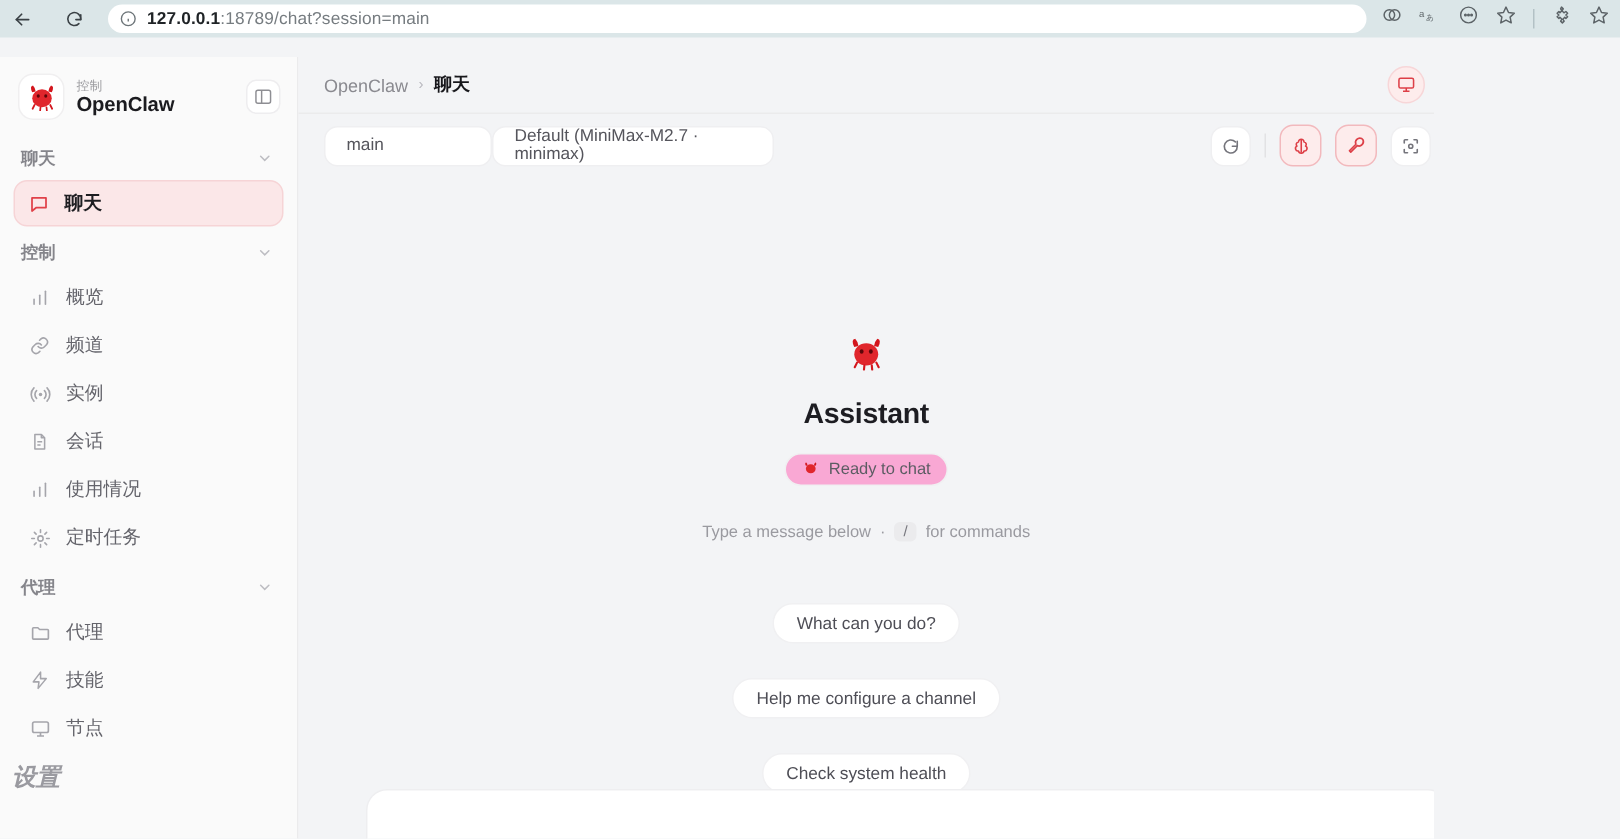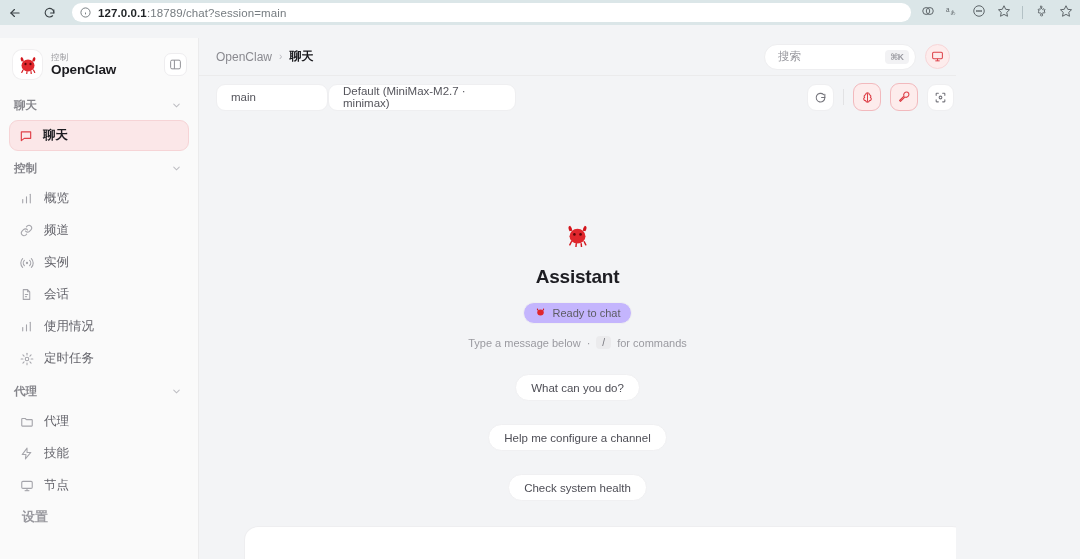--- a/index.html
+++ b/index.html
@@ -104,22 +104,22 @@
   .sb-item .ic { width: 15px; height: 15px; display:flex; align-items:center; justify-content:center; color: #a5a5ab; flex: 0 0 15px;}
   .sb-item.active {
     background: #fbe7e8;
     border: 1px solid #f6d4d6;
     color: #1d1d21; font-weight: 700;
     margin: 1px 9px;
     padding: 6px 8px;
   }
   .sb-item.active .ic { color: #e04149; }
   .sb-cut {
-    padding: 6px 22px 0;
-    font-size: 13px; color: #9a9aa0; font-weight: 600;
+    padding: 6px 8px 0;
+    font-size: 16px; color: #9a9aa0; font-weight: 600; font-style: italic;
   }
 
   
   .main {
     flex: 1; height: 534px; position: relative;
     display: flex; flex-direction: column;
     background: #f3f4f6; min-width: 0;
   }
   .topbar {
     height: 38px; flex: 0 0 38px;
@@ -189,27 +189,27 @@
     display: flex; align-items: center; justify-content: center;
     margin-bottom: 14px;
   }
   .hero-title {
     font-size: 19px; font-weight: 700; color: #1d1d22; letter-spacing: -0.2px;
     margin-bottom: 14px;
   }
   .status-chip {
     display: flex; align-items: center; gap: 7px;
     height: 22px; border-radius: 11px;
-    background: #c4b5fd; border: 1px solid #f0f0f2;
+    background: #f9a8d4; border: 1px solid #f0f0f2;
     padding: 0 11px; font-size: 11px; color: #5c5c63;
-    margin-bottom: 12px;
+    margin-bottom: 24px;
   }
   .hint-row {
     display: flex; align-items: center; gap: 6px;
-    font-size: 11px; color: #9a9aa0; margin-bottom: 25px;
+    font-size: 11px; color: #9a9aa0; margin-bottom: 41px;
   }
   .hint-row .kslash {
     background: #ebebed; color: #76767d; border-radius: 4px;
     padding: 1px 6px; font-size: 10px;
   }
   .chips {
     display: flex; flex-wrap: wrap; justify-content: center;
     gap: 23px; width: 320px;
   }
   .chip {
@@ -455,24 +455,20 @@
 
     <div class="main">
 
       <div class="topbar">
         <div class="crumb">
           <span class="c0">OpenClaw</span>
           <span class="sep">›</span>
           <span class="c1">聊天</span>
         </div>
         <div class="topbar-right">
-          <div class="searchbox">
-            <span class="ph">搜索</span>
-            <span class="kbd">⌘K</span>
-          </div>
           <div class="round-icon-btn">
             <svg width="13" height="13" viewBox="0 0 24 24" fill="none" stroke="currentColor" stroke-width="1.9" stroke-linejoin="round">
                 <rect x="3" y="4" width="18" height="12" rx="2"></rect>
                 <line x1="12" y1="16" x2="12" y2="20"></line>
                 <line x1="8" y1="20" x2="16" y2="20"></line>
               </svg>
           </div>
         </div>
       </div>
 

